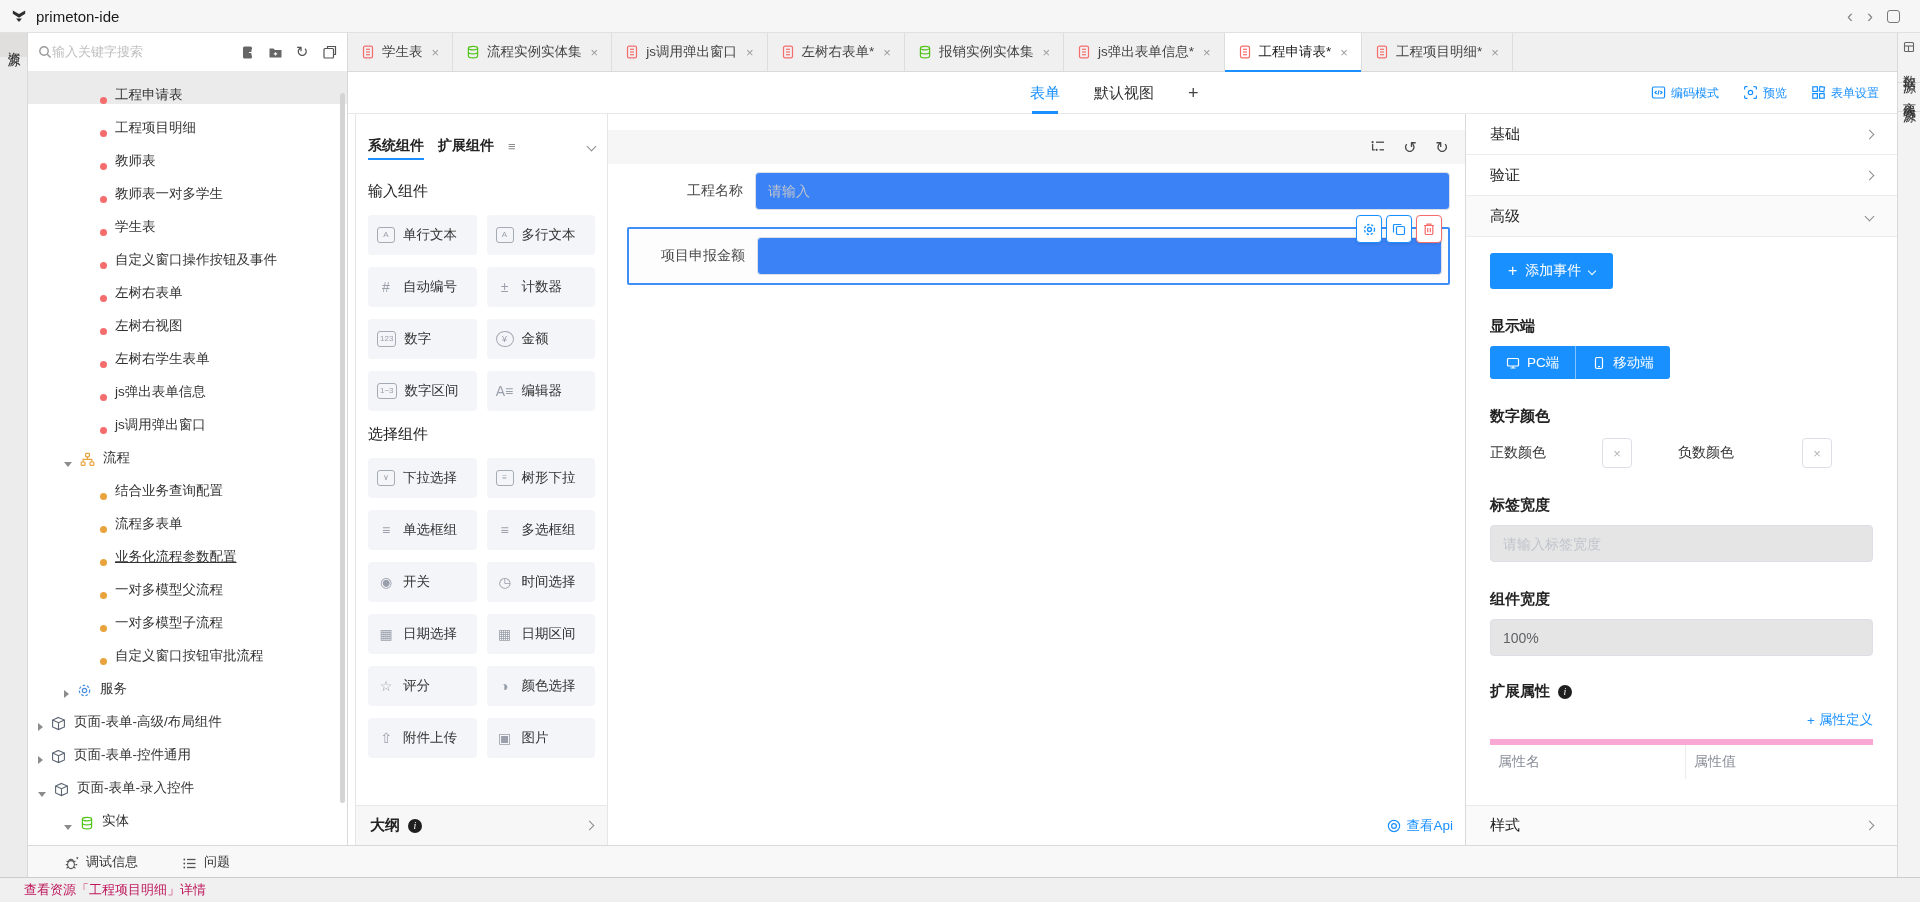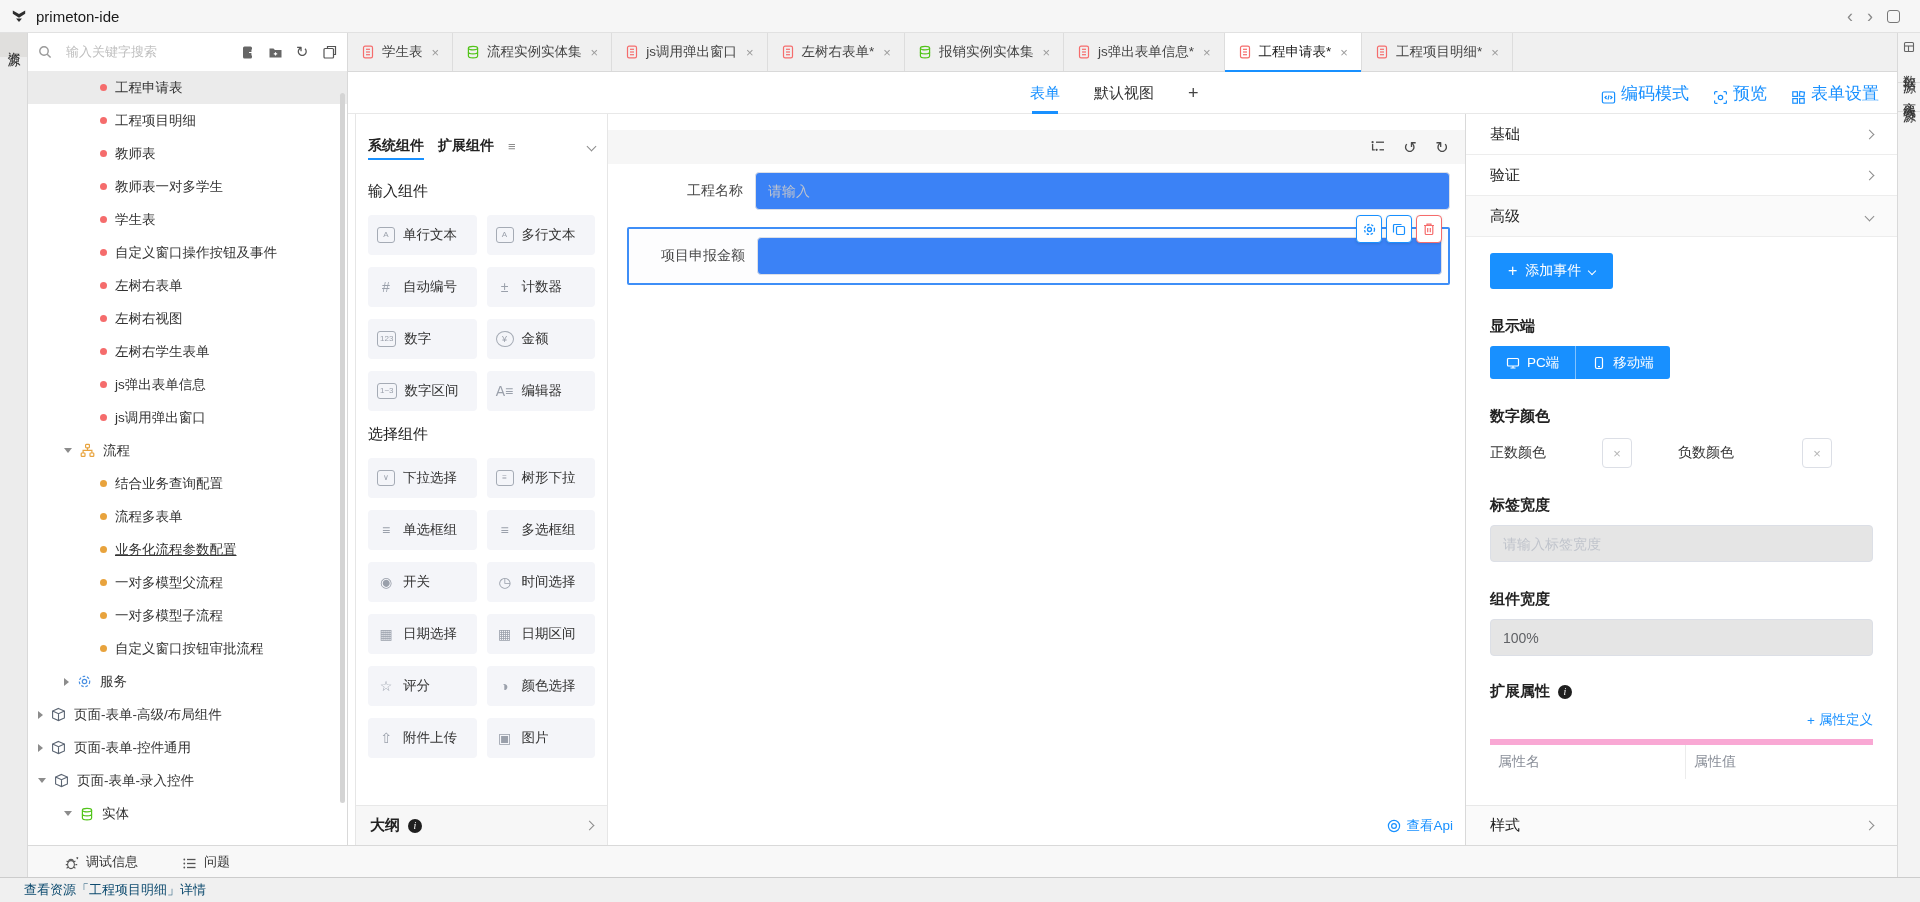--- a/index.html
+++ b/index.html
@@ -19,26 +19,26 @@
   
   .lstrip{left:0;top:33px;width:28px;height:844px;background:#ececec;border-right:1px solid #d9d9d9}
   .lstrip .striptab{background:#e0dfdd;padding:8px 0 10px}
   .rstrip{left:1897px;top:33px;width:23px;height:844px;background:#f3f3f3;border-left:1px solid #d9d9d9;display:flex;flex-direction:column;align-items:center;padding-top:8px}
   .vtext{writing-mode:vertical-rl;text-orientation:upright;letter-spacing:3px;font-size:13px;color:#333;cursor:pointer;display:block;margin:0 auto}
   .rstrip .vitem{padding:8px 0;border-bottom:1px solid #dcdcdc;width:100%;text-align:center}
 
   
   .treepanel{left:28px;top:33px;width:320px;height:812px;background:#fff;border-right:1px solid #d9d9d9;overflow:hidden}
   .search-row{height:38px;display:flex;align-items:center;padding:0 10px;gap:6px}
-  .search-box{display:flex;align-items:center;gap:14px;flex:1}
+  .search-box{display:flex;align-items:center;gap:0;flex:1}
   .search-ph{color:#bfbfbf;font-size:13px}
   .hdr-icons{display:flex;align-items:center;gap:11px;color:#666}
   .hdr-icons .hi{cursor:pointer;display:flex;align-items:center;justify-content:center;width:16px;height:16px;font-size:15px;color:#555}
   .tree{position:relative}
-  .trow{height:33px;display:flex;align-items:center;gap:8px;cursor:pointer;padding-right:6px;white-space:nowrap}
+  .trow{height:33px;display:flex;align-items:flex-end;gap:8px;cursor:pointer;padding-right:6px;white-space:nowrap}
   .trow.selected{background:#ebebeb}
   .trow .lbl{font-size:13.5px;color:#333}
   .dot{width:7px;height:7px;border-radius:50%;flex:0 0 auto}
   .tri{width:0;height:0;flex:0 0 auto}
   .tri.r{border-left:5px solid #8c8c8c;border-top:4px solid transparent;border-bottom:4px solid transparent}
   .tri.d{border-top:5px solid #8c8c8c;border-left:4px solid transparent;border-right:4px solid transparent}
   .tree-scroll{position:absolute;right:2px;top:60px;width:5px;height:710px;background:#d4d4d4;border-radius:3px}
 
   
   .tabbar{left:348px;top:33px;width:1549px;height:39px;background:#f0f0f0;border-bottom:1px solid #d9d9d9;display:flex}
@@ -48,21 +48,21 @@
   .etab .x{color:#9b9b9b;font-size:13px;margin-left:2px}
 
   
   .cheader{left:348px;top:72px;width:1549px;height:42px;background:#fff;border-bottom:1px solid #e8e8e8}
   .vtabs{position:absolute;left:682px;top:0;height:42px;display:flex;align-items:center;gap:34px}
   .vtab{font-size:15px;color:#333;cursor:pointer;height:42px;display:flex;align-items:center;position:relative}
   .vtab.active{color:#1890ff}
   .vtab.active::after{content:"";position:absolute;left:2px;right:2px;bottom:0;height:3px;background:#1890ff}
   .vtab.add{font-size:18px;color:#444}
   .hactions{position:absolute;right:18px;top:0;height:42px;display:flex;align-items:center;gap:24px}
-  .hact{display:flex;align-items:flex-end;gap:5px;color:#1890ff;font-size:17px;cursor:pointer}
+  .hact{display:flex;align-items:flex-start;gap:5px;color:#1890ff;font-size:12px;cursor:pointer}
 
   
   .palette{left:355px;top:114px;width:253px;height:731px;background:#fff;border-left:1px solid #e6e6e6;border-right:1px solid #e6e6e6;overflow:hidden}
   .phead{height:36px;margin-top:14px;display:flex;align-items:center;gap:14px;padding:0 12px}
   .ptab{font-size:14px;font-weight:bold;color:#222;cursor:pointer;height:36px;display:flex;align-items:center;position:relative}
   .ptab.active::after{content:"";position:absolute;left:0;right:0;bottom:4px;height:2px;background:#1890ff}
   .pmenu{font-size:13px;color:#8c8c8c;cursor:pointer}
   .phead .sp{flex:1}
   .pbody{padding:4px 12px 0}
   .sec-title{font-size:15px;color:#222;margin:14px 0 14px}
@@ -121,21 +121,21 @@
   .ptable{margin-top:10px;border-top:6px solid #f9a8d4}
   .ptable .cols{display:flex;height:34px;align-items:center}
   .ptable .col{font-size:14px;color:#8a8f99;padding-left:8px}
   .ptable .col.c1{width:196px;border-right:1px solid #ececec;height:100%;display:flex;align-items:center}
   .style-row{position:absolute;left:0;right:0;bottom:0;height:40px;background:#fafafa;border-top:1px solid #e8e8e8;display:flex;align-items:center;padding:0 24px;cursor:pointer}
   .style-row .ptitle{font-size:15px;color:#222;flex:1}
 
   
   .bottombar{left:28px;top:845px;width:1869px;height:32px;background:#f8f8f8;border-top:1px solid #d9d9d9;display:flex;align-items:center;gap:44px;padding-left:36px}
   .bitem{display:flex;align-items:flex-end;gap:7px;color:#333;font-size:13px;cursor:pointer}
-  .statusbar{left:0;top:877px;width:1920px;height:25px;background:#f0f0f0;border-top:1px solid #cccccc;display:flex;align-items:center;padding-left:24px;font-size:13px;color:#0c4a6e}
+  .statusbar{left:0;top:877px;width:1920px;height:25px;background:#f0f0f0;border-top:1px solid #cccccc;display:flex;align-items:center;padding-left:24px;font-size:13px;color:#be185d}
 </style>
 </head>
 <body>
 
 <div id="page">
 
   <div class="abs titlebar">
     <span>
       <svg width="18" height="18" viewBox="0 0 16 16">
           <path d="M2.5 3 8 6.2 13.5 3v3L8 9.6 2.5 6z" fill="#2e2e2e"></path>

